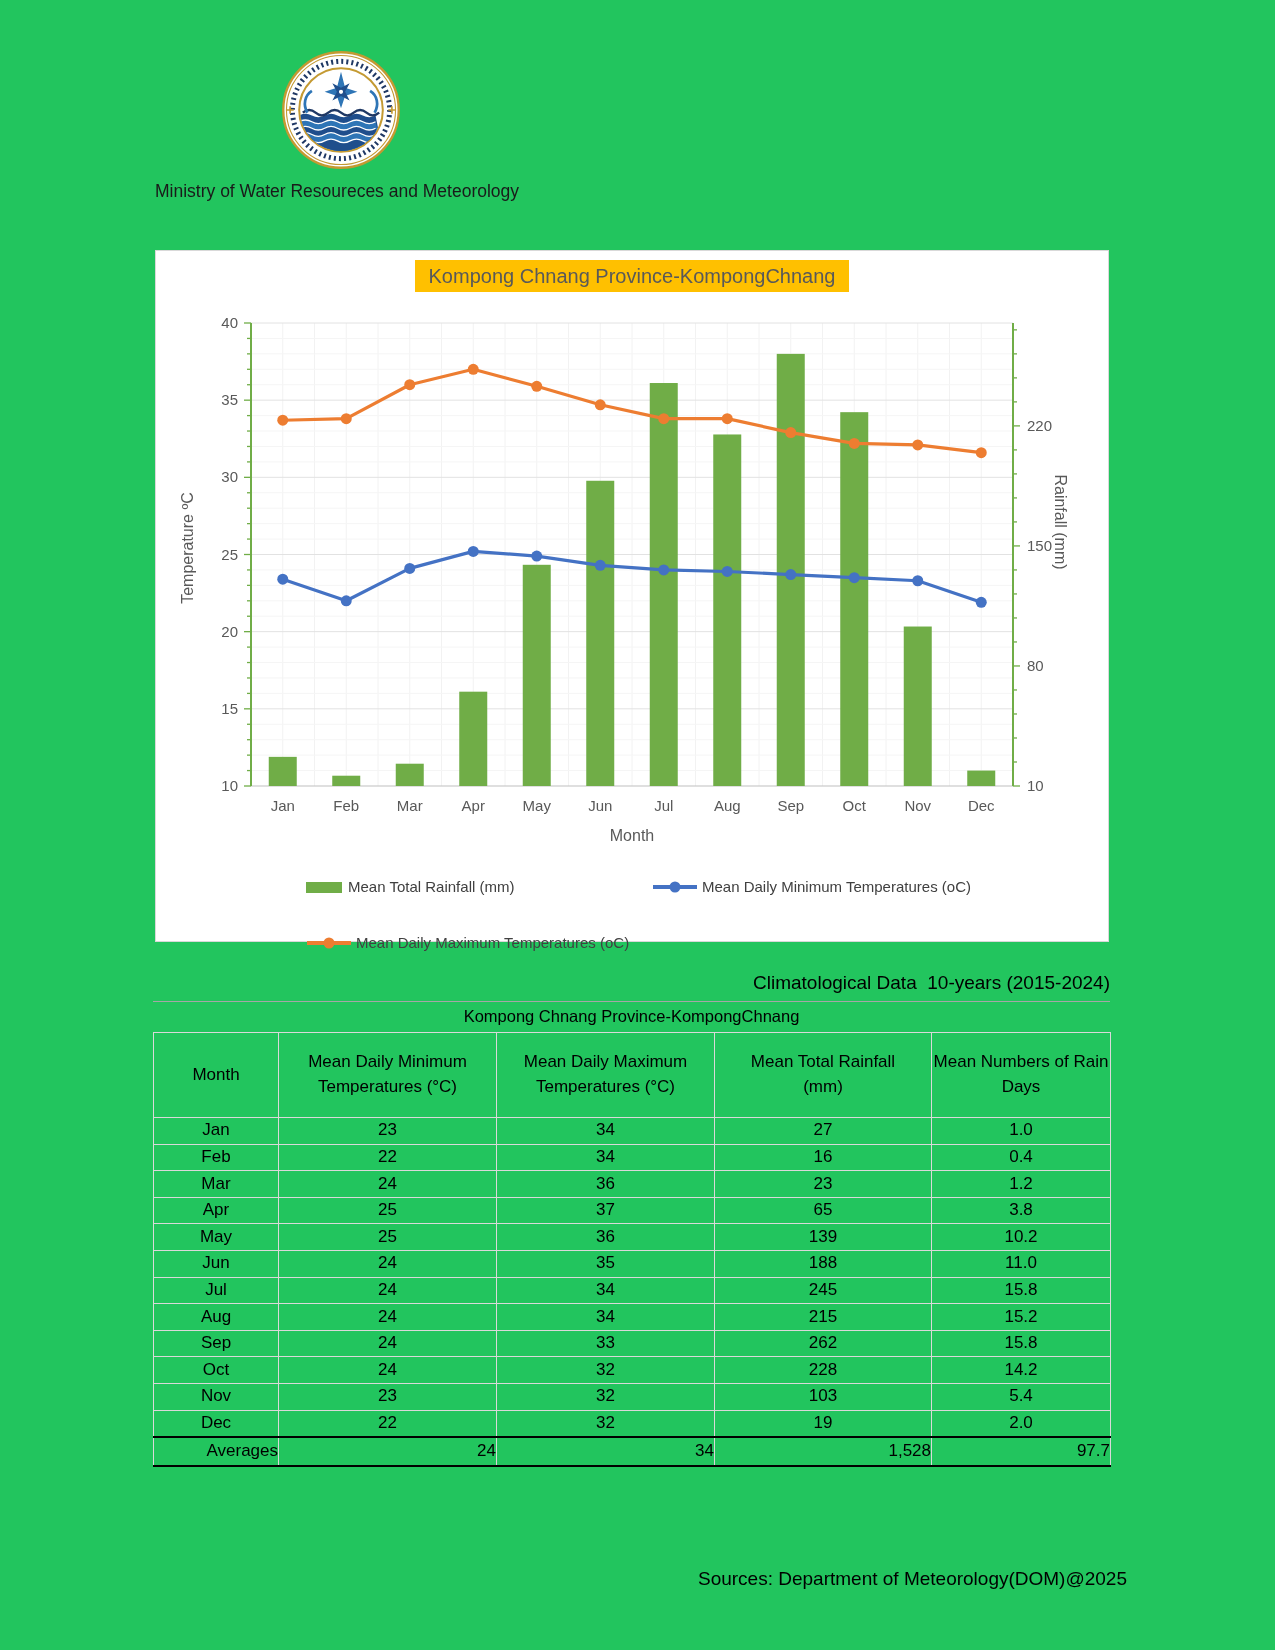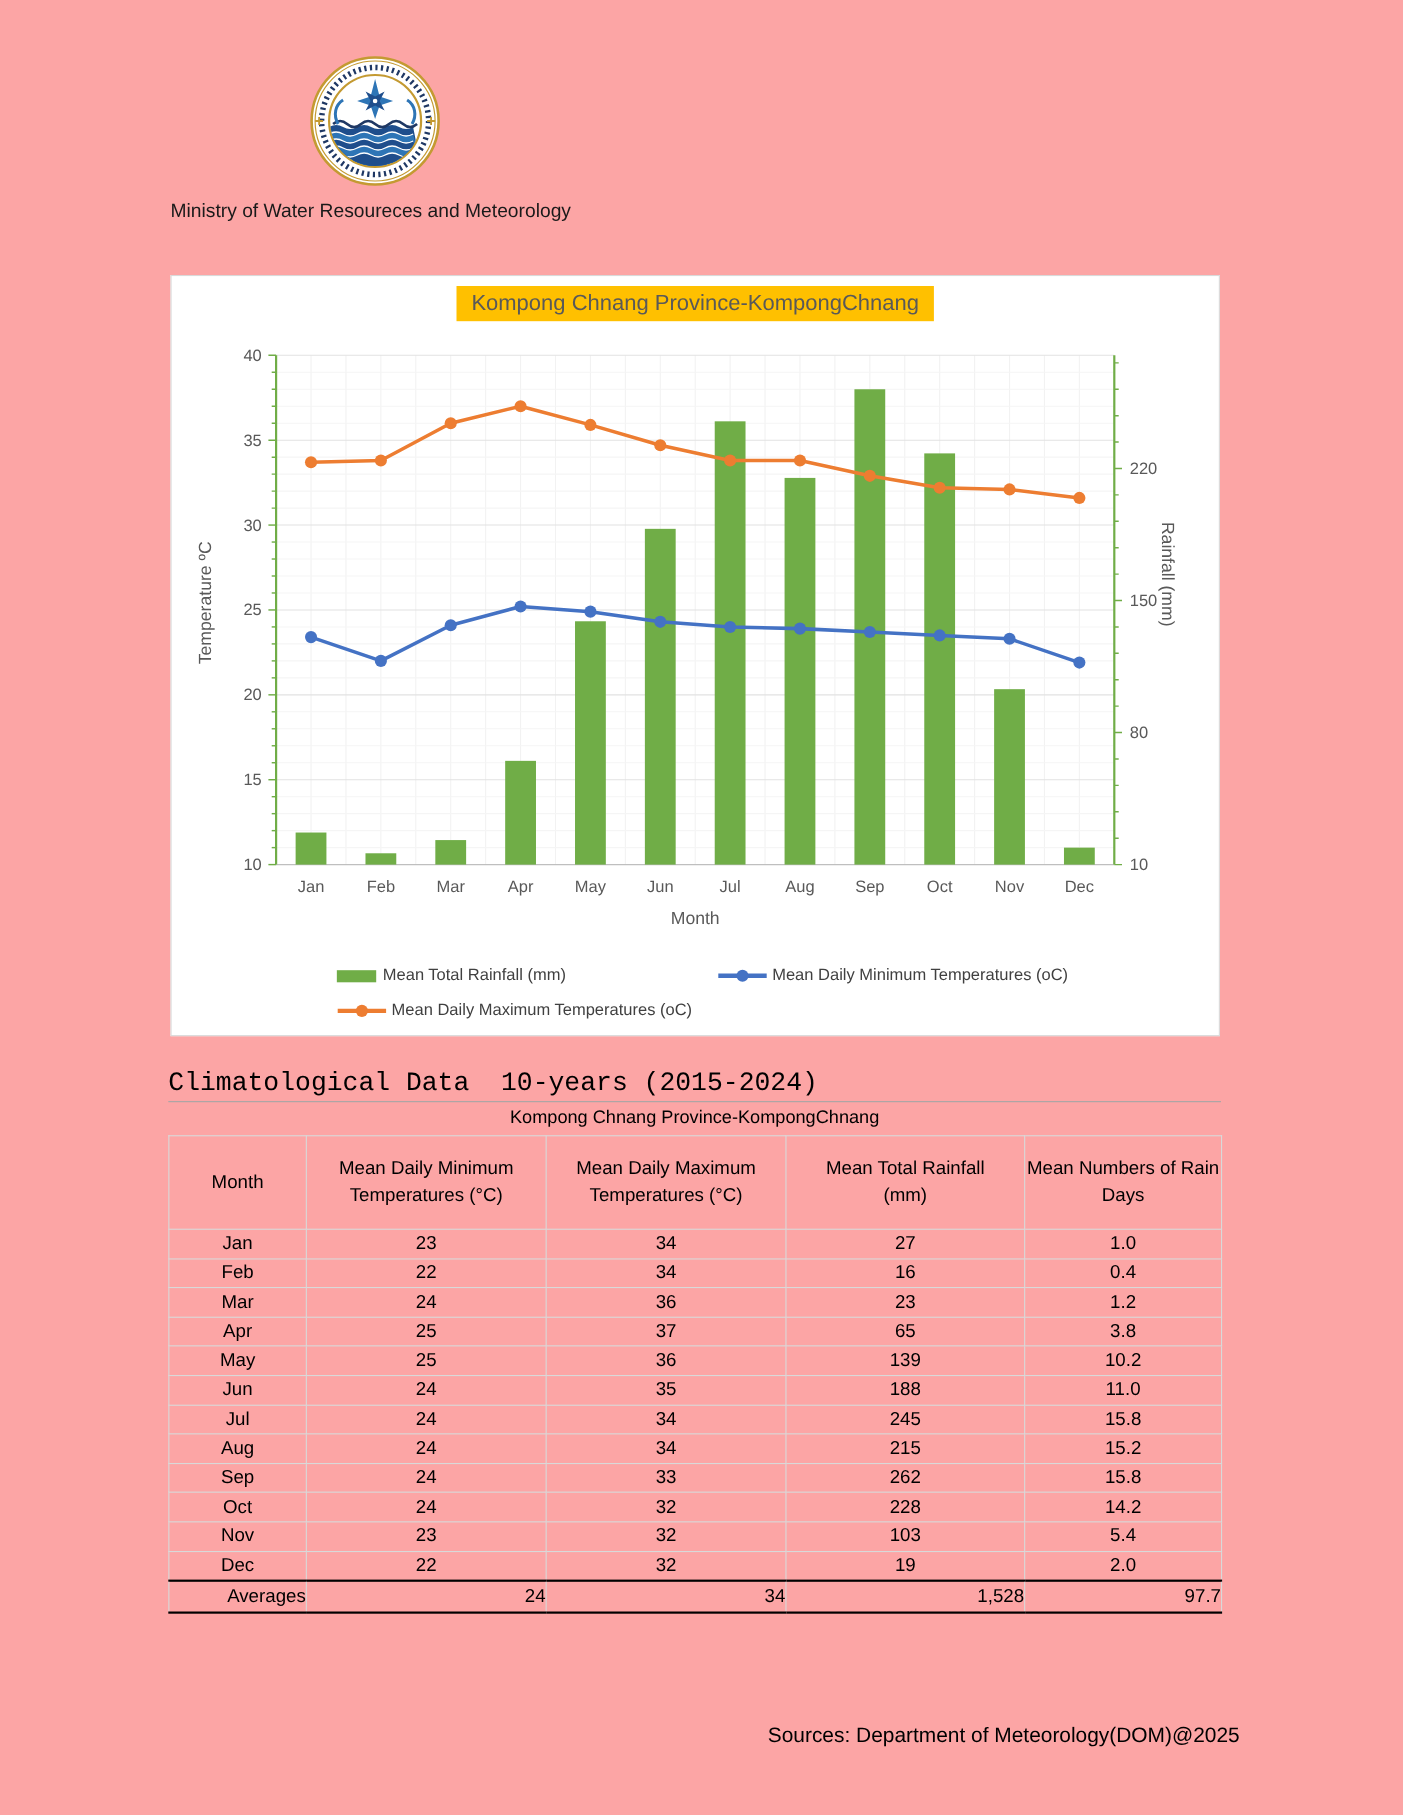--- a/index.html
+++ b/index.html
@@ -1,16 +1,16 @@
 <!DOCTYPE html>
 <html><head>
 <meta charset="utf-8">
 <style>
   html,body{margin:0;padding:0;background:#ffffff;}
-  .page{position:relative;width:1275px;height:1650px;background:#fca5a5;
+  .page{position:relative;width:1275px;height:1650px;background:#22c55e;
         font-family:"Liberation Sans", sans-serif;color:#000;overflow:hidden;}
 
   
   .logo{position:absolute;left:281px;top:47px;}
   .ministry{position:absolute;left:155px;top:181px;font-size:17.5px;color:#1a1a1a;}
 
   
   .chart-box{position:absolute;left:155px;top:250px;width:952px;height:690px;
              border:1px solid #D9D9D9;background:#fff;}
   .chart-title-row{position:absolute;top:9px;left:0;width:100%;text-align:center;}
@@ -20,22 +20,22 @@
   svg{font-family:"Liberation Sans", sans-serif;}
   .axis-title{position:absolute;color:#595959;font-size:16px;}
   #ylt{left:-78px;top:288px;width:220px;text-align:center;transform:rotate(-90deg);}
   #yrt{left:794px;top:262px;width:220px;text-align:center;transform:rotate(90deg);}
   #xt{left:0;top:576px;width:952px;text-align:center;}
   .legend-row{position:absolute;left:0;width:100%;height:20px;}
   .legend-item{position:absolute;display:flex;align-items:center;gap:4px;
                color:#404040;font-size:15px;white-space:nowrap;top:0;}
 
   
-  .tbl-title{position:absolute;left:153px;top:972px;width:957px;text-align:left;
-             font-size:24px;color:#000;white-space:pre;font-family:Liberation Mono, monospace;}
+  .tbl-title{position:absolute;left:153px;top:972px;width:957px;text-align:right;
+             font-size:19px;color:#000;white-space:pre;}
   .tbl-rule{position:absolute;left:153px;top:1001px;width:957px;height:0;
             border-top:1px solid #A6A6A6;}
   .tbl-subtitle{position:absolute;left:153px;top:1007px;width:957px;text-align:center;
                 font-size:16.5px;color:#000;}
   table.climate{position:absolute;left:153px;top:1032px;width:957px;
                 border-collapse:collapse;table-layout:fixed;font-size:17px;}
   .climate th,.climate td{border:1px solid #D9D9D9;text-align:center;
                 font-weight:normal;padding:0;line-height:1.45;}
   .climate thead tr{height:85px;}
   .climate thead th{font-size:17px;white-space:pre-line;}
@@ -291,21 +291,21 @@
         <span>Mean Total Rainfall (mm)</span>
       </span>
       <span class="legend-item" style="left:496px;">
         <svg width="46" height="14">
           <line x1="1" y1="7" x2="45" y2="7" stroke="#4472C4" stroke-width="4"></line>
           <circle cx="23" cy="7" r="5.5" fill="#4472C4"></circle>
           </svg>
         <span>Mean Daily Minimum Temperatures (oC)</span>
       </span>
     </div>
-    <div class="legend-row" style="top:659px;">
+    <div class="legend-row" style="top:683px;">
       <span class="legend-item" style="left:150px;">
         <svg width="46" height="14">
           <line x1="1" y1="7" x2="45" y2="7" stroke="#ED7D31" stroke-width="4"></line>
           <circle cx="23" cy="7" r="5.5" fill="#ED7D31"></circle>
           </svg>
         <span>Mean Daily Maximum Temperatures (oC)</span>
       </span>
     </div>
   </div>
 

